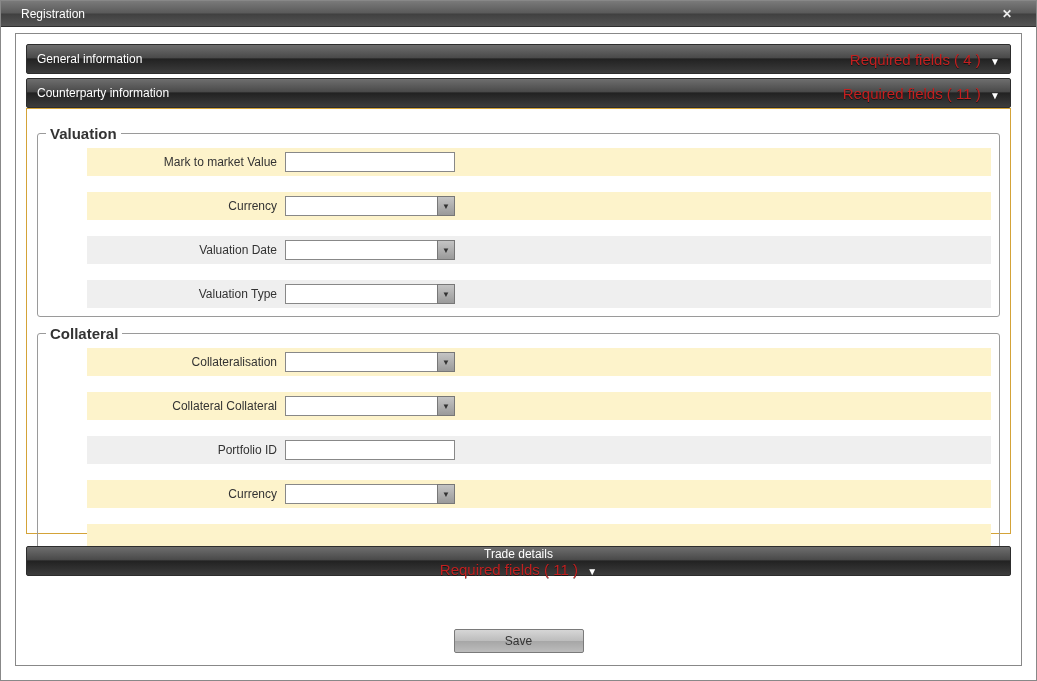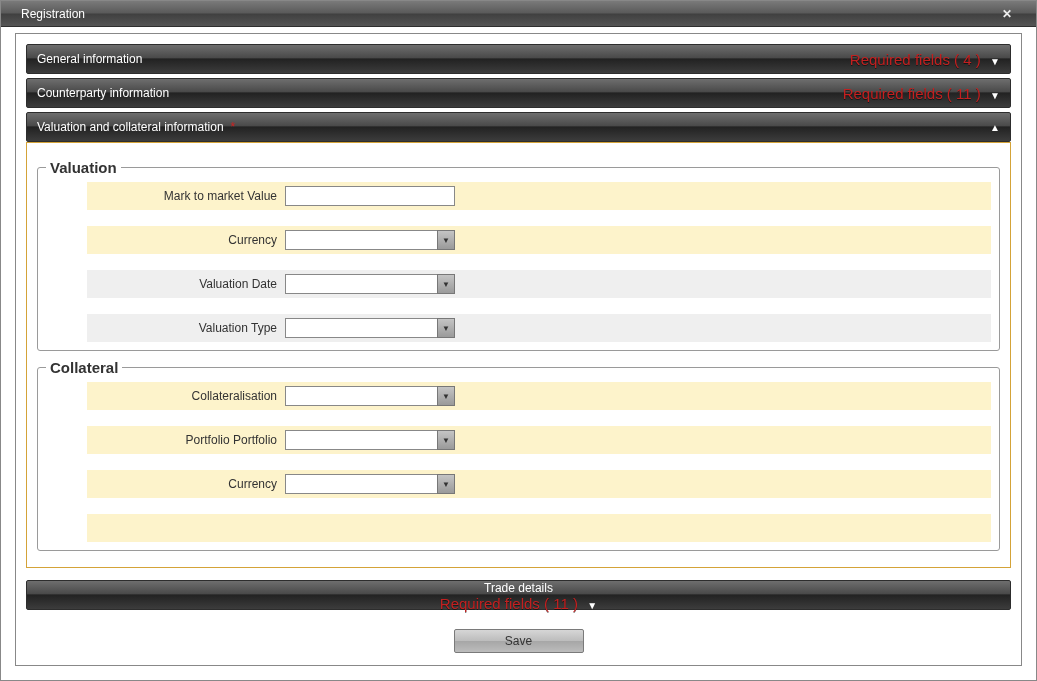--- a/index.html
+++ b/index.html
@@ -206,29 +206,20 @@
     <div class="acc-header">
       <span class="left">
         <span>Counterparty information</span>
       </span>
       <span>
         <span class="req">Required fields ( 11 )</span>
         <span class="arrow">▼</span>
       </span>
     </div>
 
-    <div class="acc-header">
-      <span class="left">
-        <span>Valuation and collateral information</span>
-        <span class="req-asterisk">*</span>
-      </span>
-      <span>
-        <span class="arrow">▲</span>
-      </span>
-    </div>
 
     <div class="acc-body">
 
       <fieldset class="group">
         <legend>Valuation</legend>
         <div class="form-grid">
 
           <div class="form-row">
             <label>Mark to market Value</label>
             <div class="control">
@@ -265,27 +256,33 @@
         <div class="form-grid">
 
           <div class="form-row">
             <label>Collateralisation</label>
             <div class="control combo">
               <input class="txt" type="text" value="" style="">
               <div class="cbtn">▼</div>
             </div>
           </div>
           <div class="form-row">
-            <label>Portfolio Portfolio</label>
-            <div class="control combo">
-              <input class="txt" type="text" value="" style="">
-              <div class="cbtn">▼</div>
-            </div>
-          </div>
-
+            <label>Collateral Collateral</label>
+            <div class="control combo">
+              <input class="txt" type="text" value="" style="">
+              <div class="cbtn">▼</div>
+            </div>
+          </div>
+
+          <div class="form-row alt">
+            <label>Portfolio ID</label>
+            <div class="control">
+              <input class="txt" type="text" value="" style="">
+            </div>
+          </div>
 
           <div class="form-row">
             <label>Currency</label>
             <div class="control combo">
               <input class="txt" type="text" value="" style="">
               <div class="cbtn">▼</div>
             </div>
           </div>
           <div class="filler-row"></div>
         </div>

